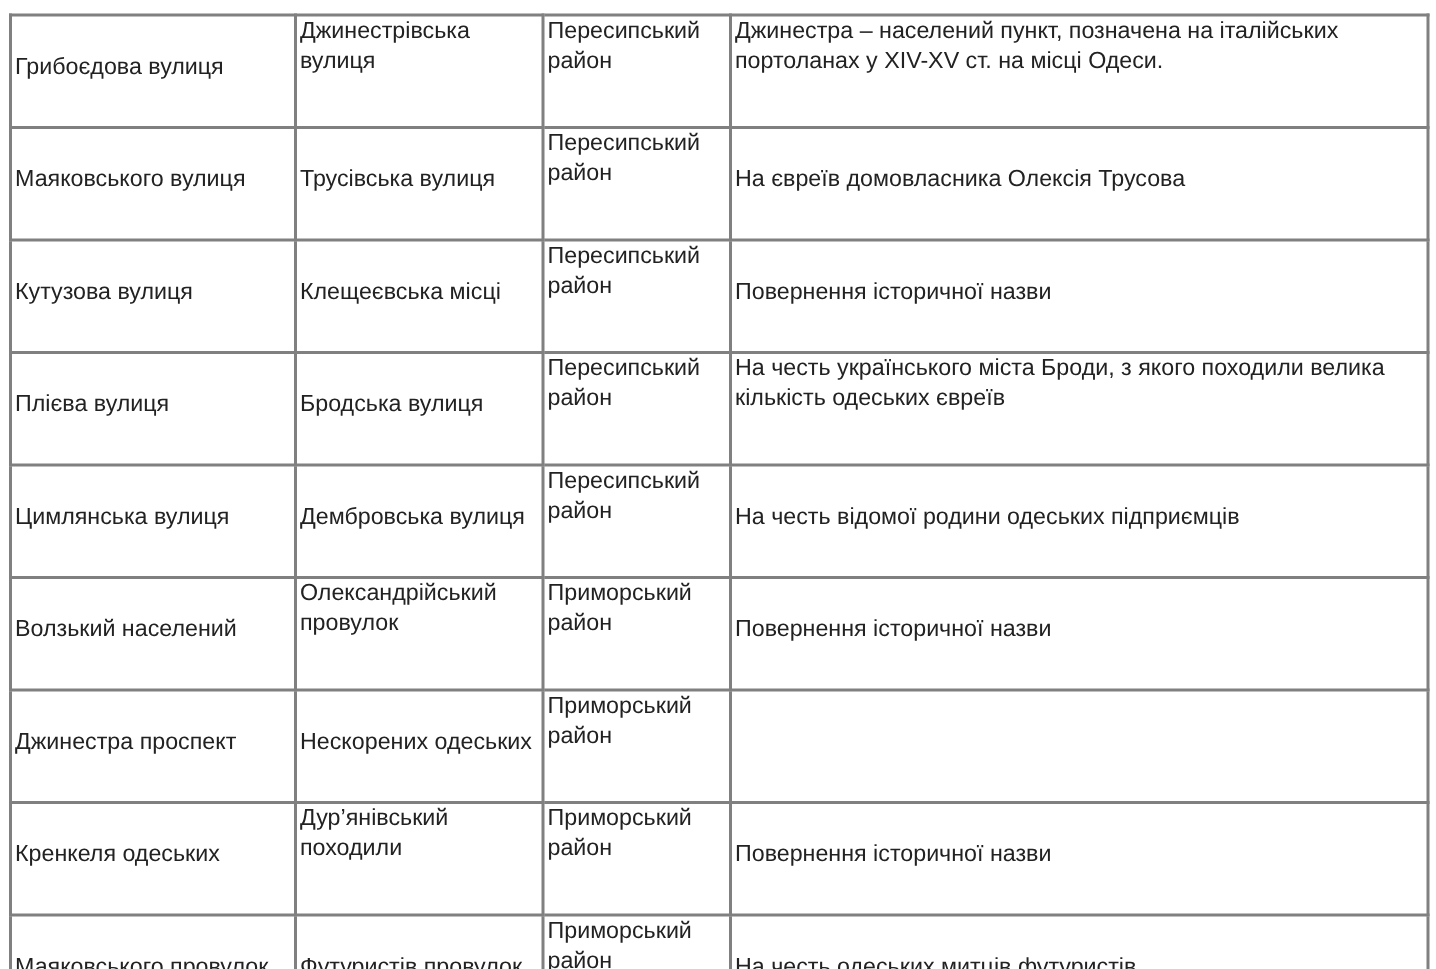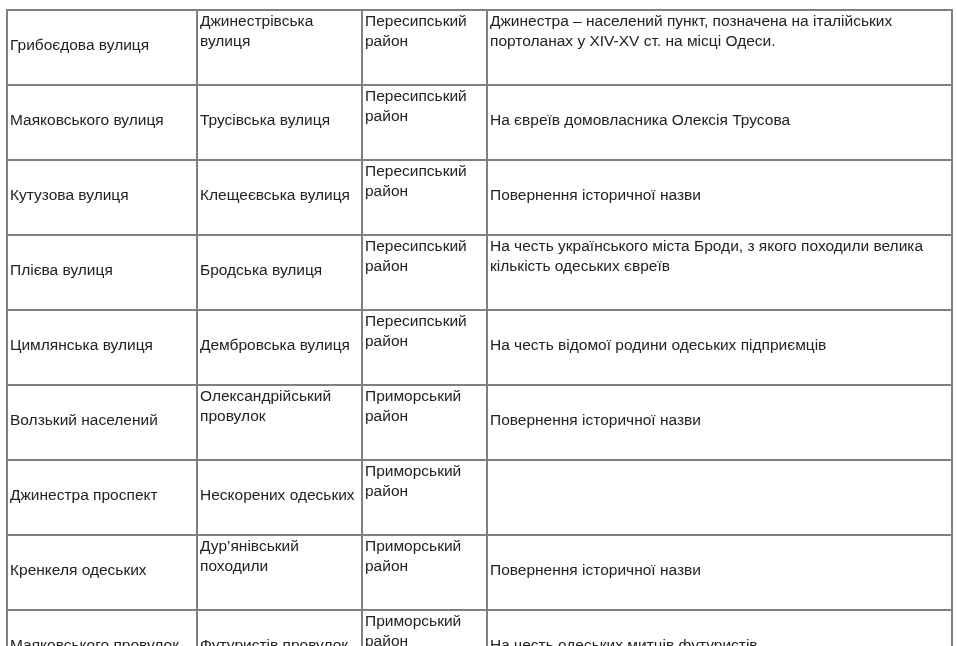--- a/index.html
+++ b/index.html
@@ -83,21 +83,21 @@
           </td>
         <td class="mid">
             <span class="txt">На євреїв домовласника Олексія Трусова</span>
           </td>
       </tr>
       <tr>
         <td class="mid">
             <span class="txt">Кутузова вулиця</span>
           </td>
         <td class="mid">
-            <span class="txt">Клещеєвська вулиця</span>
+            <span class="txt">Клещеєвська місці</span>
           </td>
         <td class="top">
             <span class="txt">Пересипський район</span>
           </td>
         <td class="mid">
             <span class="txt">Повернення історичної назви</span>
           </td>
       </tr>
       <tr>
         <td class="mid">

